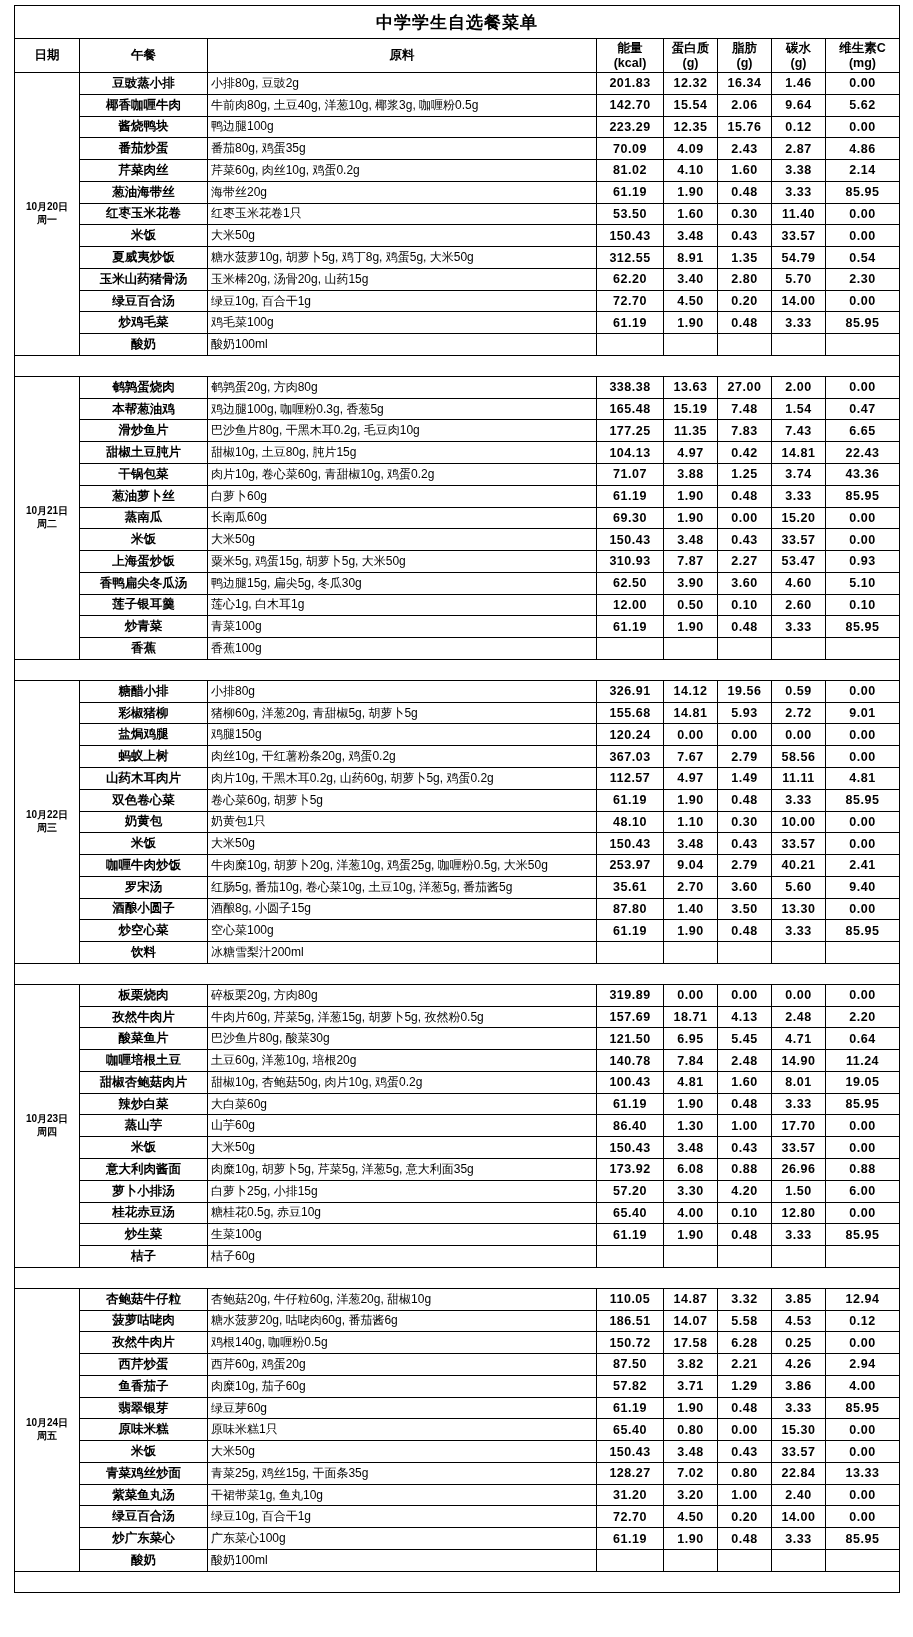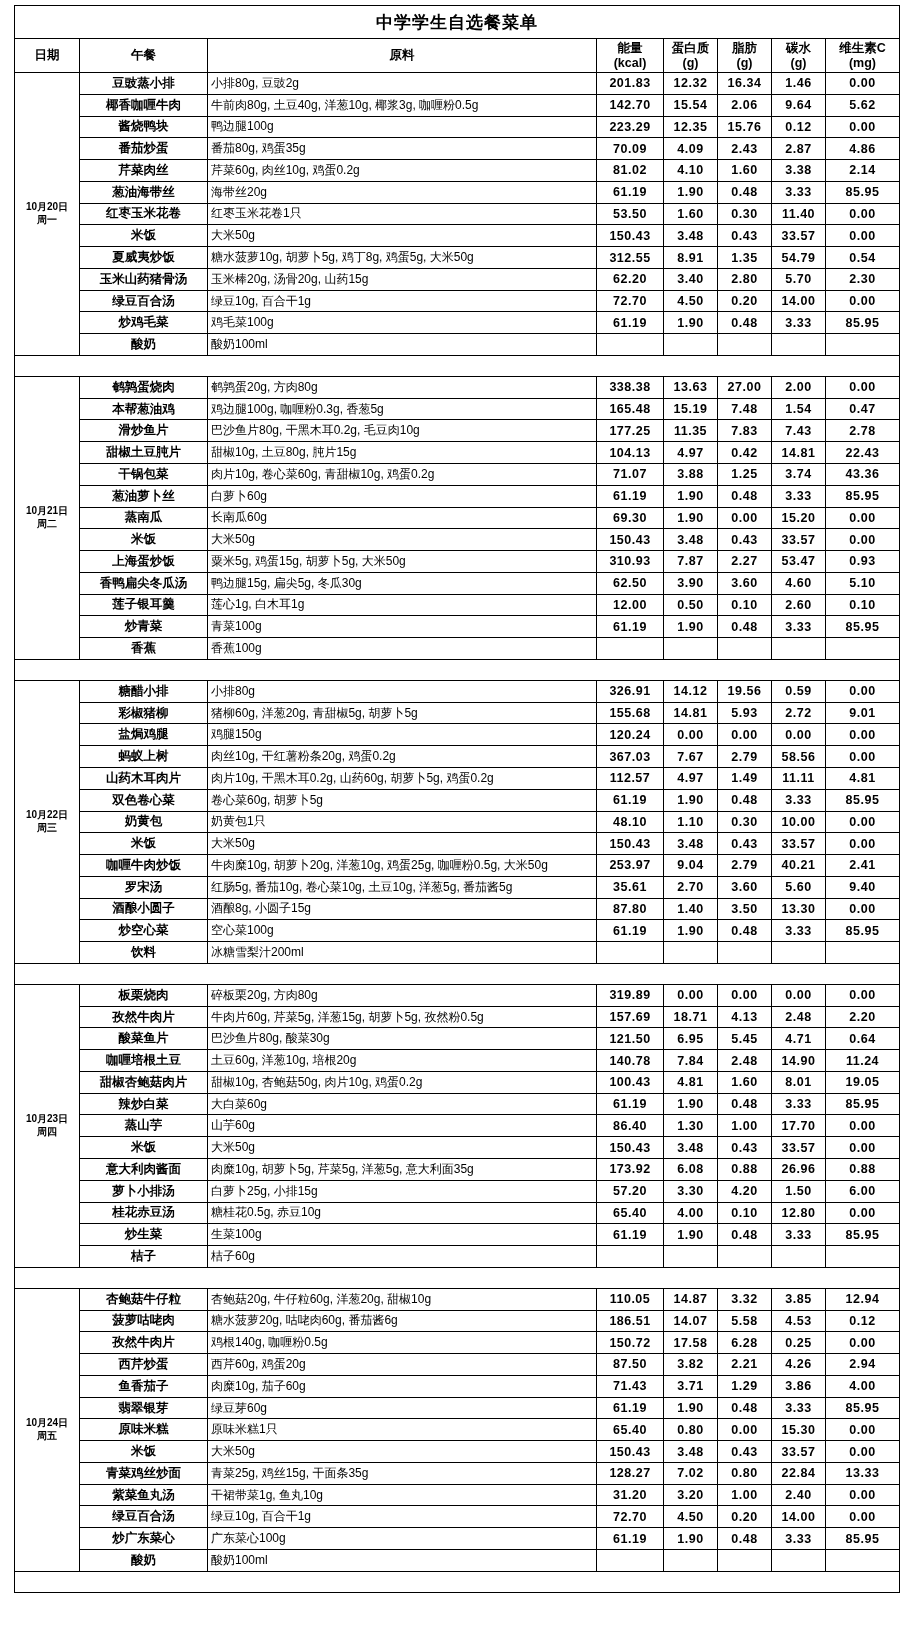--- a/index.html
+++ b/index.html
@@ -215,21 +215,21 @@
           <td class="num-cell">1.54</td>
           <td class="num-cell">0.47</td>
         </tr>
         <tr class="data-row">
           <td class="dish-cell">滑炒鱼片</td>
           <td class="ing-cell">巴沙鱼片80g, 干黑木耳0.2g, 毛豆肉10g</td>
           <td class="num-cell">177.25</td>
           <td class="num-cell">11.35</td>
           <td class="num-cell">7.83</td>
           <td class="num-cell">7.43</td>
-          <td class="num-cell">2.78</td>
+          <td class="num-cell">6.65</td>
         </tr>
         <tr class="data-row">
           <td class="dish-cell">甜椒土豆肫片</td>
           <td class="ing-cell">甜椒10g, 土豆80g, 肫片15g</td>
           <td class="num-cell">104.13</td>
           <td class="num-cell">4.97</td>
           <td class="num-cell">0.42</td>
           <td class="num-cell">14.81</td>
           <td class="num-cell">22.43</td>
         </tr>
@@ -601,21 +601,21 @@
           <td class="ing-cell">西芹60g, 鸡蛋20g</td>
           <td class="num-cell">87.50</td>
           <td class="num-cell">3.82</td>
           <td class="num-cell">2.21</td>
           <td class="num-cell">4.26</td>
           <td class="num-cell">2.94</td>
         </tr>
         <tr class="data-row">
           <td class="dish-cell">鱼香茄子</td>
           <td class="ing-cell">肉糜10g, 茄子60g</td>
-          <td class="num-cell">71.43</td>
+          <td class="num-cell">57.82</td>
           <td class="num-cell">3.71</td>
           <td class="num-cell">1.29</td>
           <td class="num-cell">3.86</td>
           <td class="num-cell">4.00</td>
         </tr>
         <tr class="data-row">
           <td class="dish-cell">翡翠银芽</td>
           <td class="ing-cell">绿豆芽60g</td>
           <td class="num-cell">61.19</td>
           <td class="num-cell">1.90</td>

